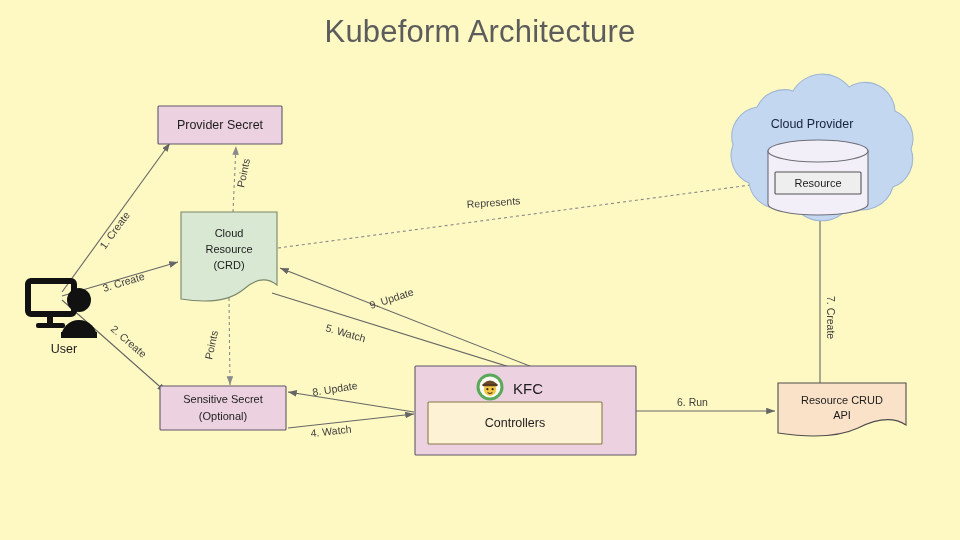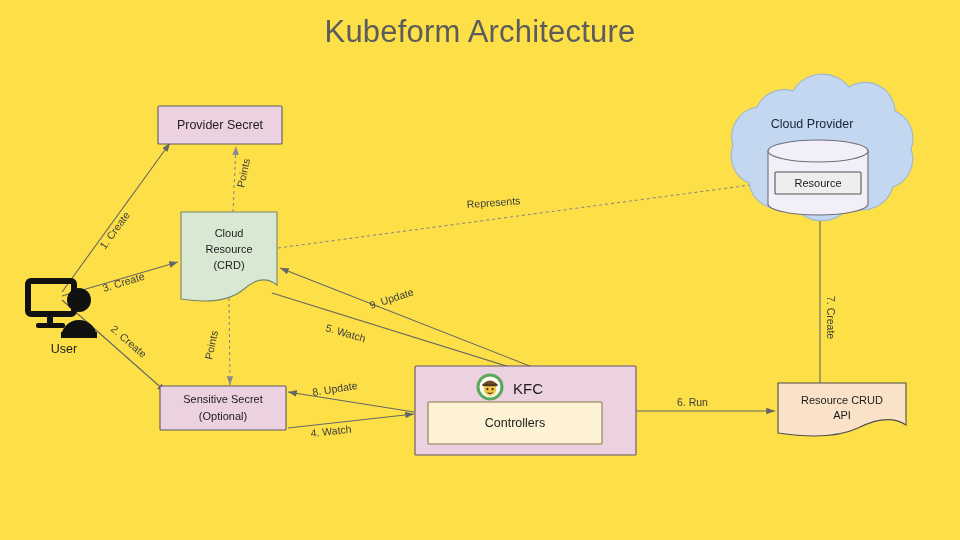--- a/index.html
+++ b/index.html
@@ -11,21 +11,21 @@
   body {
     width: 960px;
     height: 540px;
     overflow: hidden;
     font-family: "Liberation Sans", sans-serif;
   }
   #canvas {
     position: relative;
     width: 960px;
     height: 540px;
-    background: #fde047;
+    background: #fef9c3;
   }
   #title {
     position: absolute;
     left: 0;
     top: 14px;
     width: 960px;
     text-align: center;
     font-size: 31px;
     font-weight: 400;
     color: #5c5c5c;

